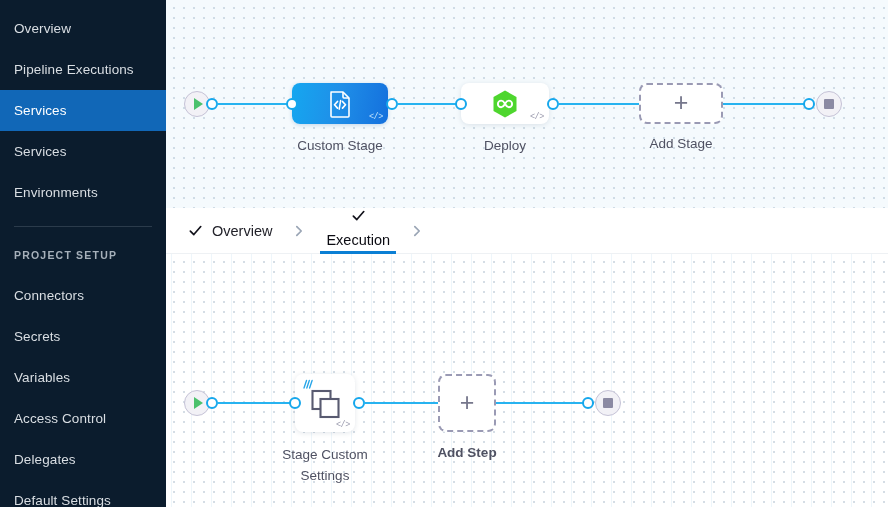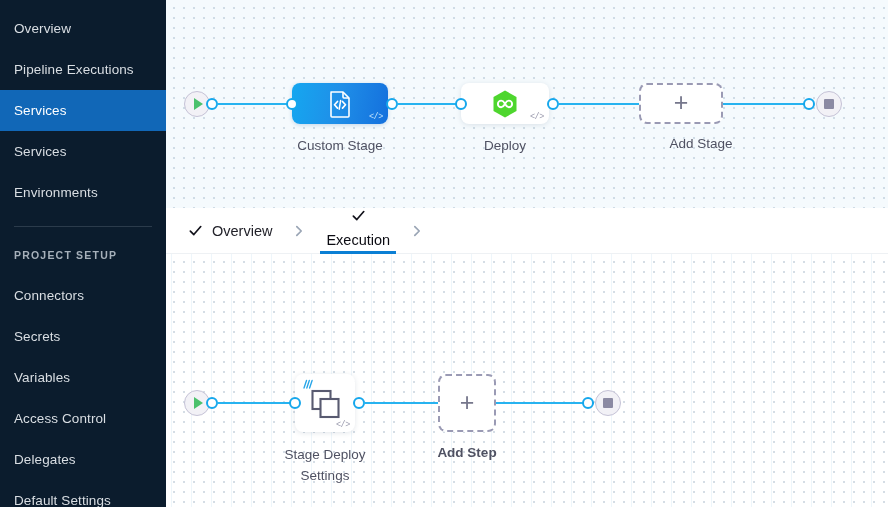--- a/index.html
+++ b/index.html
@@ -221,21 +221,21 @@
         <span class="code-badge on-white">&lt;/&gt;</span>
       </div>
       <div class="node-label" style="left:339px; top:135px;">Deploy</div>
       <div class="conn-dot" style="left:289px; top:98px;"></div>
       <div class="conn-dot" style="left:381px; top:98px;"></div>
       <div class="conn-line" style="left:391px; top:103px; width:86px;"></div>
 
       <div class="stage-box stage-dashed" style="left:473px; top:83px; width:84px; height:41px;">
         <span class="plus-glyph">+</span>
       </div>
-      <div class="node-label" style="left:535px; top:133px;">Add Stage</div>
+      <div class="node-label" style="left:515px; top:133px;">Add Stage</div>
       <div class="conn-line" style="left:557px; top:103px; width:85px;"></div>
       <div class="conn-dot" style="left:637px; top:98px;"></div>
 
       <div class="endcircle" style="left:650px; top:91px;">
         <div class="stop-sq"></div>
       </div>
     </section>
 
     <div class="tabbar">
 
@@ -279,21 +279,21 @@
         <svg width="38" height="38" viewBox="0 0 38 38">
           <rect x="6.5" y="7" width="18" height="18" fill="#ffffff" stroke="#585a70" stroke-width="2.1"></rect>
           <rect x="14.5" y="15" width="18" height="18" fill="#ffffff" stroke="#585a70" stroke-width="2.1"></rect>
         </svg>
         <svg style="position:absolute; left:7px; top:5px;" width="12" height="12" viewBox="0 0 12 12">
           <path d="M2 9 L4.5 1.5 M4.8 9 L7.3 1.5 M7.6 9 L10.1 1.5" stroke="#26a5e8" stroke-width="1.35" stroke-linecap="round"></path>
         </svg>
         <span class="code-badge on-white">&lt;/&gt;</span>
       </div>
       <div class="node-label" style="left:159px; top:190px;">
-        <div>Stage Deploy</div>
+        <div>Stage Custom</div>
         <div>Settings</div>
       </div>
       <div class="conn-dot" style="left:123px; top:143px;"></div>
       <div class="conn-dot" style="left:187px; top:143px;"></div>
       <div class="conn-line" style="left:197px; top:148px; width:77px;"></div>
 
       <div class="stage-box stage-dashed" style="left:272px; top:120px; width:58px; height:58px;">
         <span class="plus-glyph">+</span>
       </div>
       <div class="node-label" style="left:301px; top:188px;font-weight:bold;">Add Step</div>

